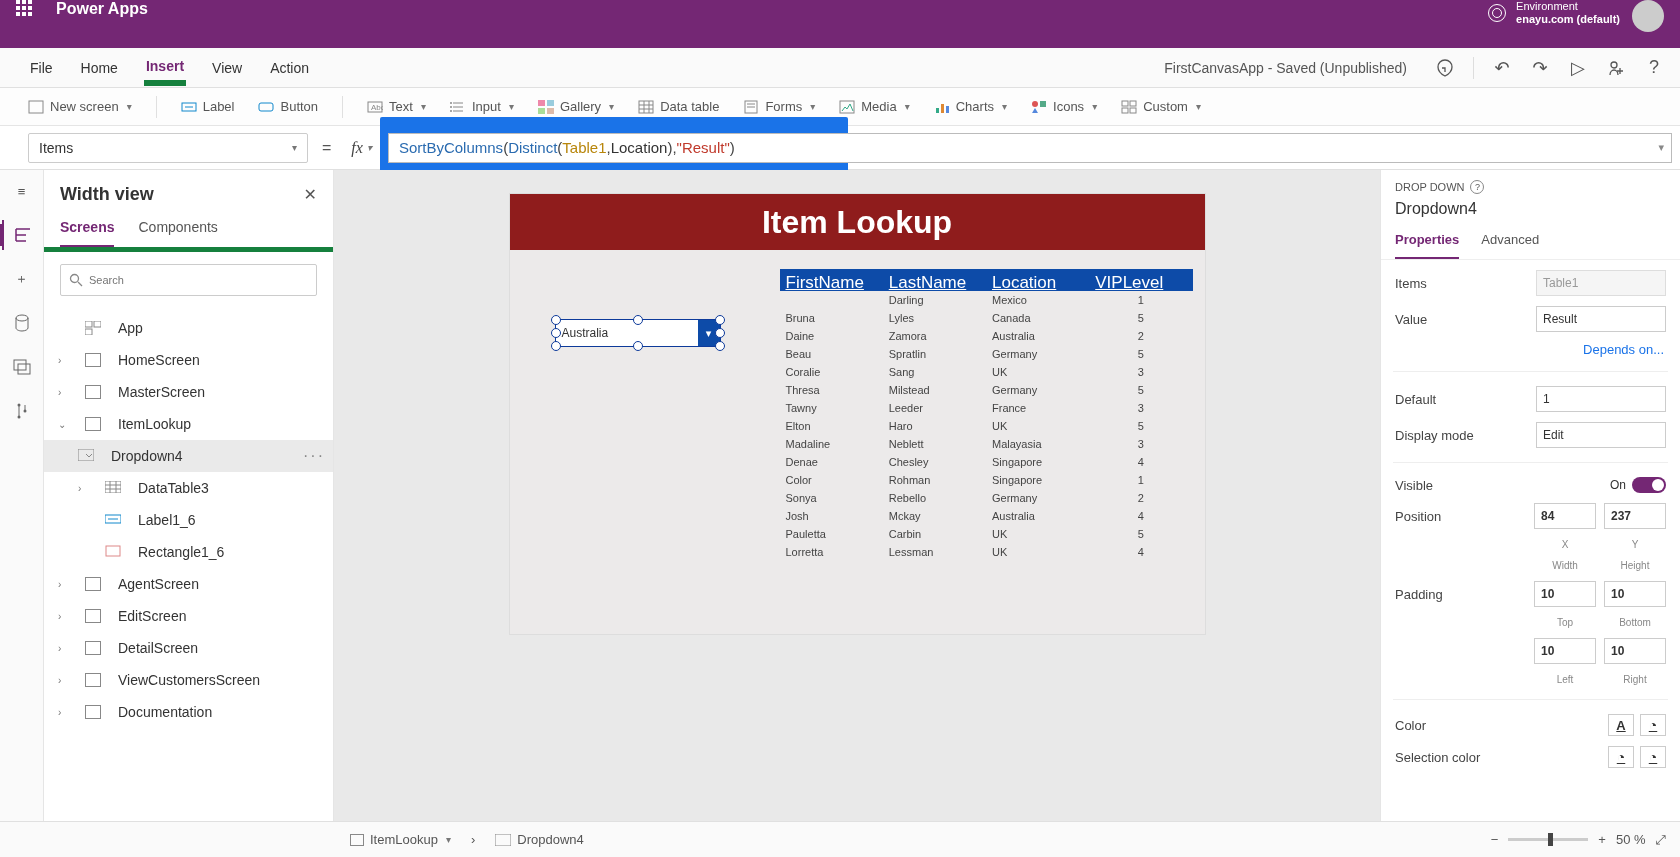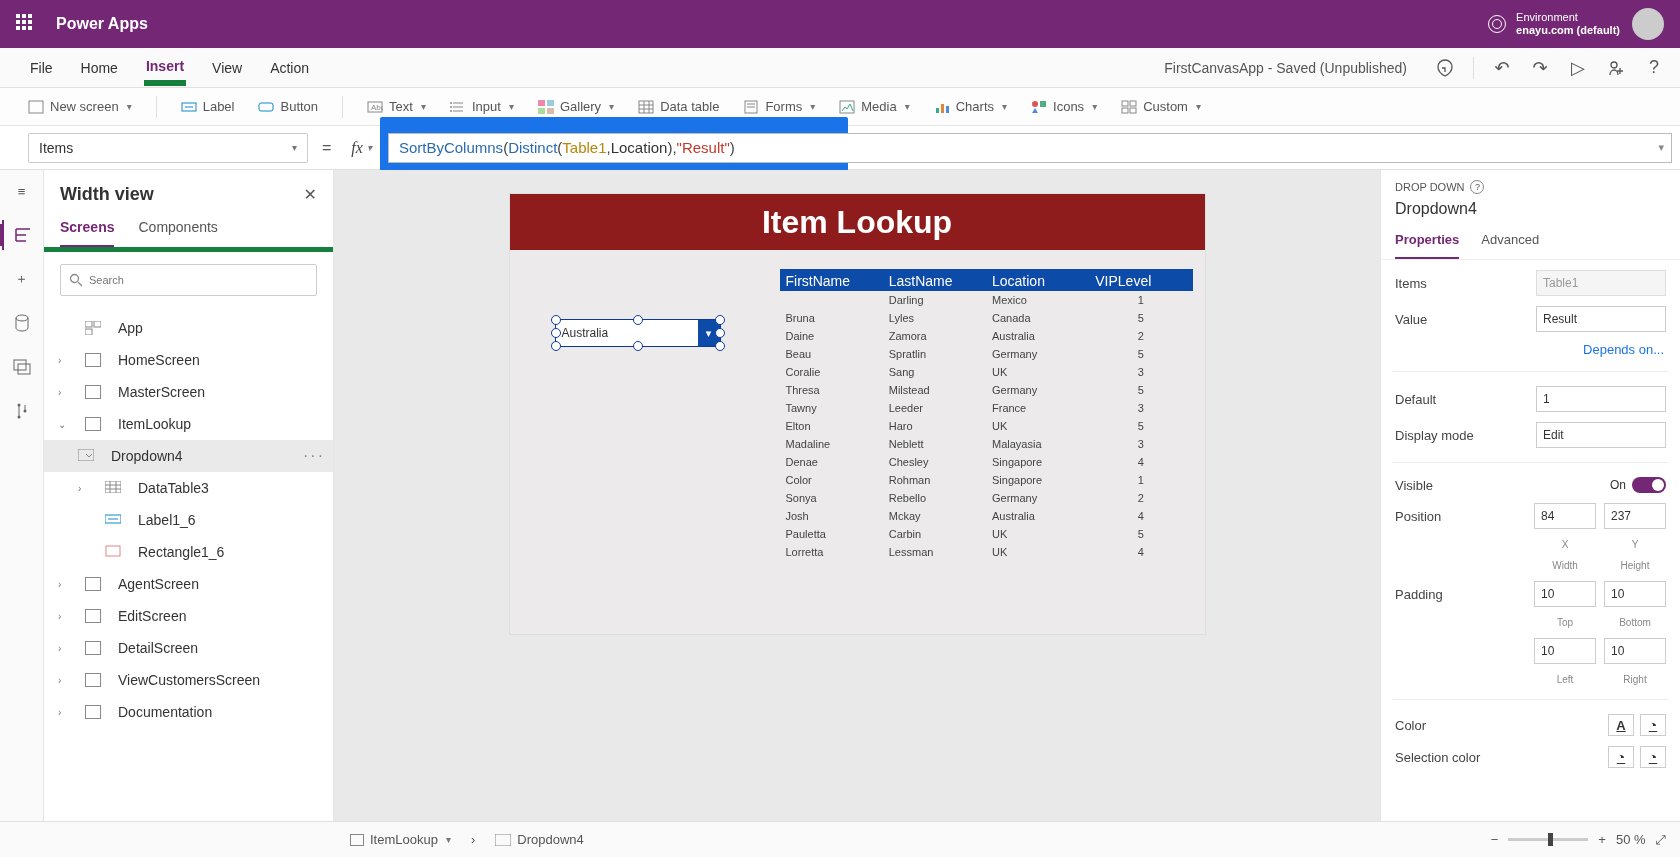--- a/index.html
+++ b/index.html
@@ -1,19 +1,19 @@
 <!DOCTYPE html>
 <html><head>
 <meta charset="utf-8">
 <style>
 * { box-sizing: border-box; margin: 0; padding: 0; font-family: "Segoe UI", Arial, sans-serif; }
 body { width: 1680px; height: 857px; overflow: hidden; background: #f5f5f5; font-size: 13px; color: #333; }
 
 
-.title-bar { height: 48px; background: #742774; color: #fff; display: flex; align-items: center; padding: 0 16px; }
+.title-bar { height: 48px; background: #742774; color: #fff; display: flex; align-items: flex-start; padding: 0 16px; }
 .app-launcher { width: 20px; height: 20px; margin-right: 20px; display: grid; grid-template-columns: repeat(3,4px); grid-template-rows: repeat(3,4px); gap: 2px; cursor: pointer; }
 .app-launcher span { background: #fff; }
 .title-bar .brand { font-size: 16px; font-weight: 600; }
 .title-bar .spacer { flex: 1; }
 .env-block { display: flex; align-items: center; gap: 10px; margin-right: 12px; }
 .env-icon { width: 18px; height: 18px; border: 1.5px solid #fff; border-radius: 50%; position: relative; }
 .env-icon::before { content:""; position:absolute; left:3px; top:3px; width:8px; height:8px; border:1px solid #fff; border-radius:50%;}
 .env-text { font-size: 11px; line-height: 1.2; }
 .avatar { width: 32px; height: 32px; background: #ccc; border-radius: 50%; }
 
@@ -75,39 +75,39 @@
 .app-preview { width: 695px; height: 440px; background: #eceaea; box-shadow: 0 0 0 1px #ddd; position: relative; }
 .preview-header { height: 56px; background: #8f1c1c; color: #fff; display:flex; align-items:center; justify-content:center; font-size: 32px; font-weight: 600; }
 .dropdown-ctrl { position: absolute; left: 45px; top: 125px; width: 166px; height: 28px; background: #fff; border: 1px solid #0d3a9a; display:flex; align-items:center; font-size: 12px; padding-left:6px; }
 .dropdown-ctrl .dd-arrow { position: absolute; right: 0; top: 0; bottom: 0; width: 22px; background: #0d4ba8; color: #fff; display:flex; align-items:center; justify-content:center; font-size:11px; }
 .sel-handle { position:absolute; width:10px; height:10px; background:#fff; border:1.5px solid #0d3a9a; border-radius:50%; }
 .h-tl{left:-5px;top:-5px;} .h-tc{left:50%;top:-5px;margin-left:-5px;} .h-tr{right:-5px;top:-5px;}
 .h-ml{left:-5px;top:50%;margin-top:-5px;} .h-mr{right:-5px;top:50%;margin-top:-5px;}
 .h-bl{left:-5px;bottom:-5px;} .h-bc{left:50%;bottom:-5px;margin-left:-5px;} .h-br{right:-5px;bottom:-5px;}
 
 .data-table { position: absolute; left: 270px; top: 75px; right: 12px; }
-.dt-head { display:flex; background:#0d4ba8; color:#fff; font-size:14px; height:22px; }
+.dt-head { display:flex; background:#0d4ba8; color:#fff; font-size:17px; height:22px;text-decoration:underline; }
 .dt-head div, .dt-row div { flex:1; padding:4px 6px; }
 .dt-row { display:flex; font-size:11px; color:#444; height:18px; align-items:center; }
 .dt-row:nth-child(even){ }
 .dt-row div:last-child { text-align:center; }
 
 
 .props { width: 300px; background: #fff; border-left: 1px solid #e5e5e5; display:flex; flex-direction:column; overflow:hidden; position:relative; }
 .props-head { padding: 10px 14px 4px; font-size: 11px; color: #555; display:flex; align-items:center; gap:6px; }
 .props-head .help { width:14px; height:14px; border:1px solid #888; border-radius:50%; display:inline-flex; align-items:center; justify-content:center; font-size:9px; }
 .props-title { padding: 2px 14px 8px; font-size: 16px; }
 .props-tabs { display:flex; gap:22px; padding: 0 14px; border-bottom:1px solid #eee; }
 .props-tab { padding: 6px 0 10px; font-size: 13px; cursor:pointer; color:#555; }
 .props-tab.active { color:#742774; font-weight:600; border-bottom:2px solid #742774; }
 .props-body { padding: 10px 14px; display:flex; flex-direction:column; gap:10px; font-size:13px; }
 .prow { display:flex; align-items:center; justify-content:space-between; gap:8px; }
 .prow label { color:#444; }
 .prow .pval { width: 130px; height: 26px; border:1px solid #ccc; background:#fff; padding:2px 6px; font-size:12px; display:flex; align-items:center; }
-.prow .pval.small { width: 62px; }
+.prow .pval.small { width: 62px; font-weight: bold; }
 .prow .pval.disabled { background:#f5f5f5; color:#999; border-color:#ddd; }
 .depends { color: #1a73e8; text-align:right; cursor:pointer; padding-right:2px; }
 .sublabel-row { display:flex; gap:8px; justify-content:flex-end; }
 .sublabel { width:62px; text-align:center; font-size:10px; color:#888; }
 .toggle { width:34px; height:16px; background:#742774; border-radius:10px; position:relative; }
 .toggle::after { content:""; position:absolute; right:2px; top:2px; width:12px; height:12px; background:#fff; border-radius:50%; }
 .toggle-label { font-size:12px; margin-right:6px; }
 .colorbox { width:26px; height:22px; border:1px solid #ccc; display:inline-flex; align-items:center; justify-content:center; font-weight:bold; text-decoration:underline; font-size:13px; }
 .colorbox.small-icon { font-size:14px; }
 

